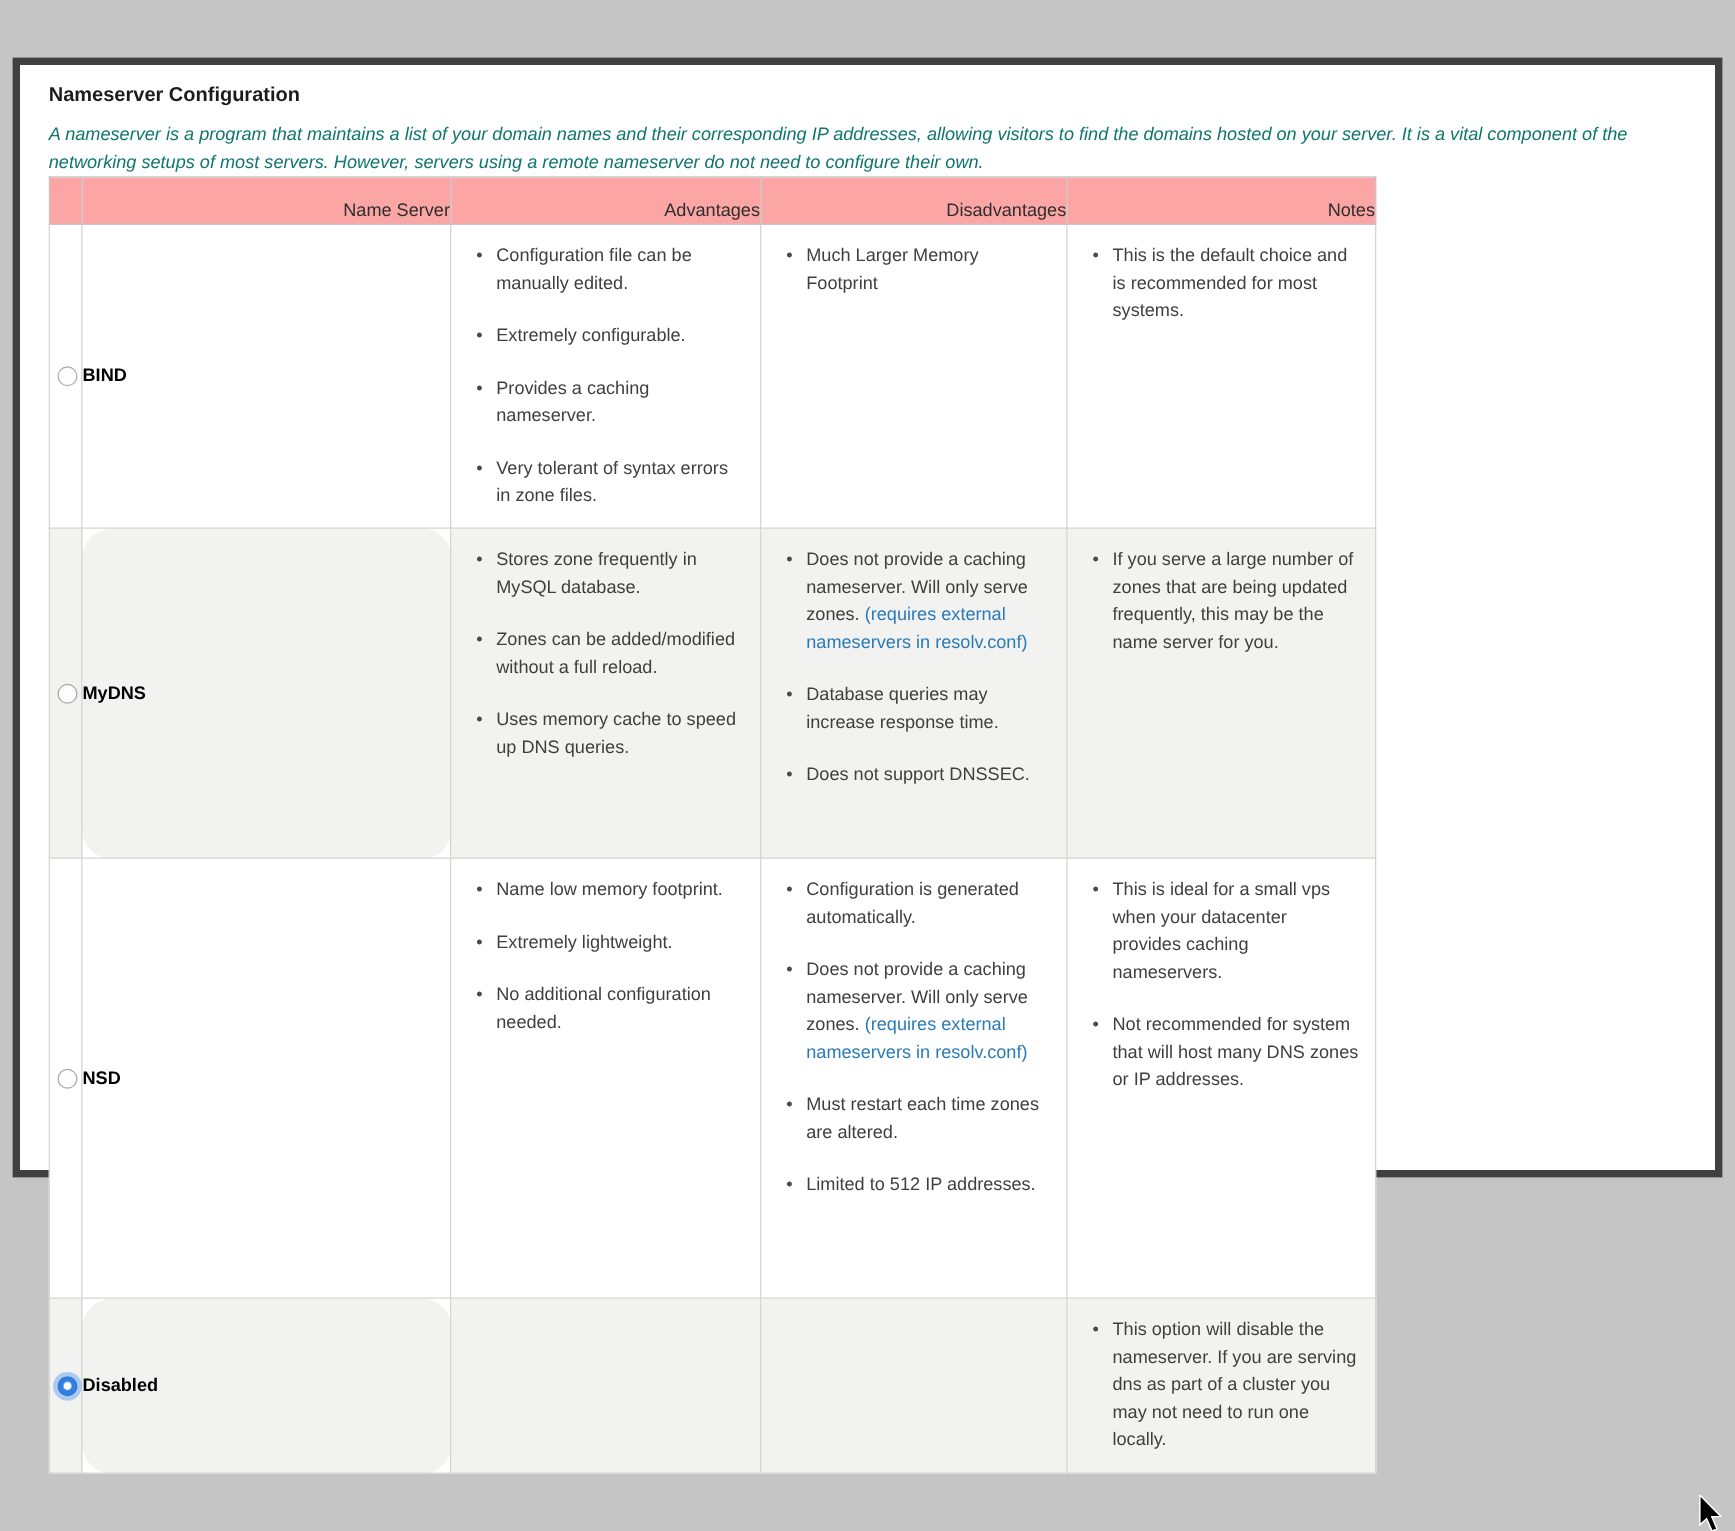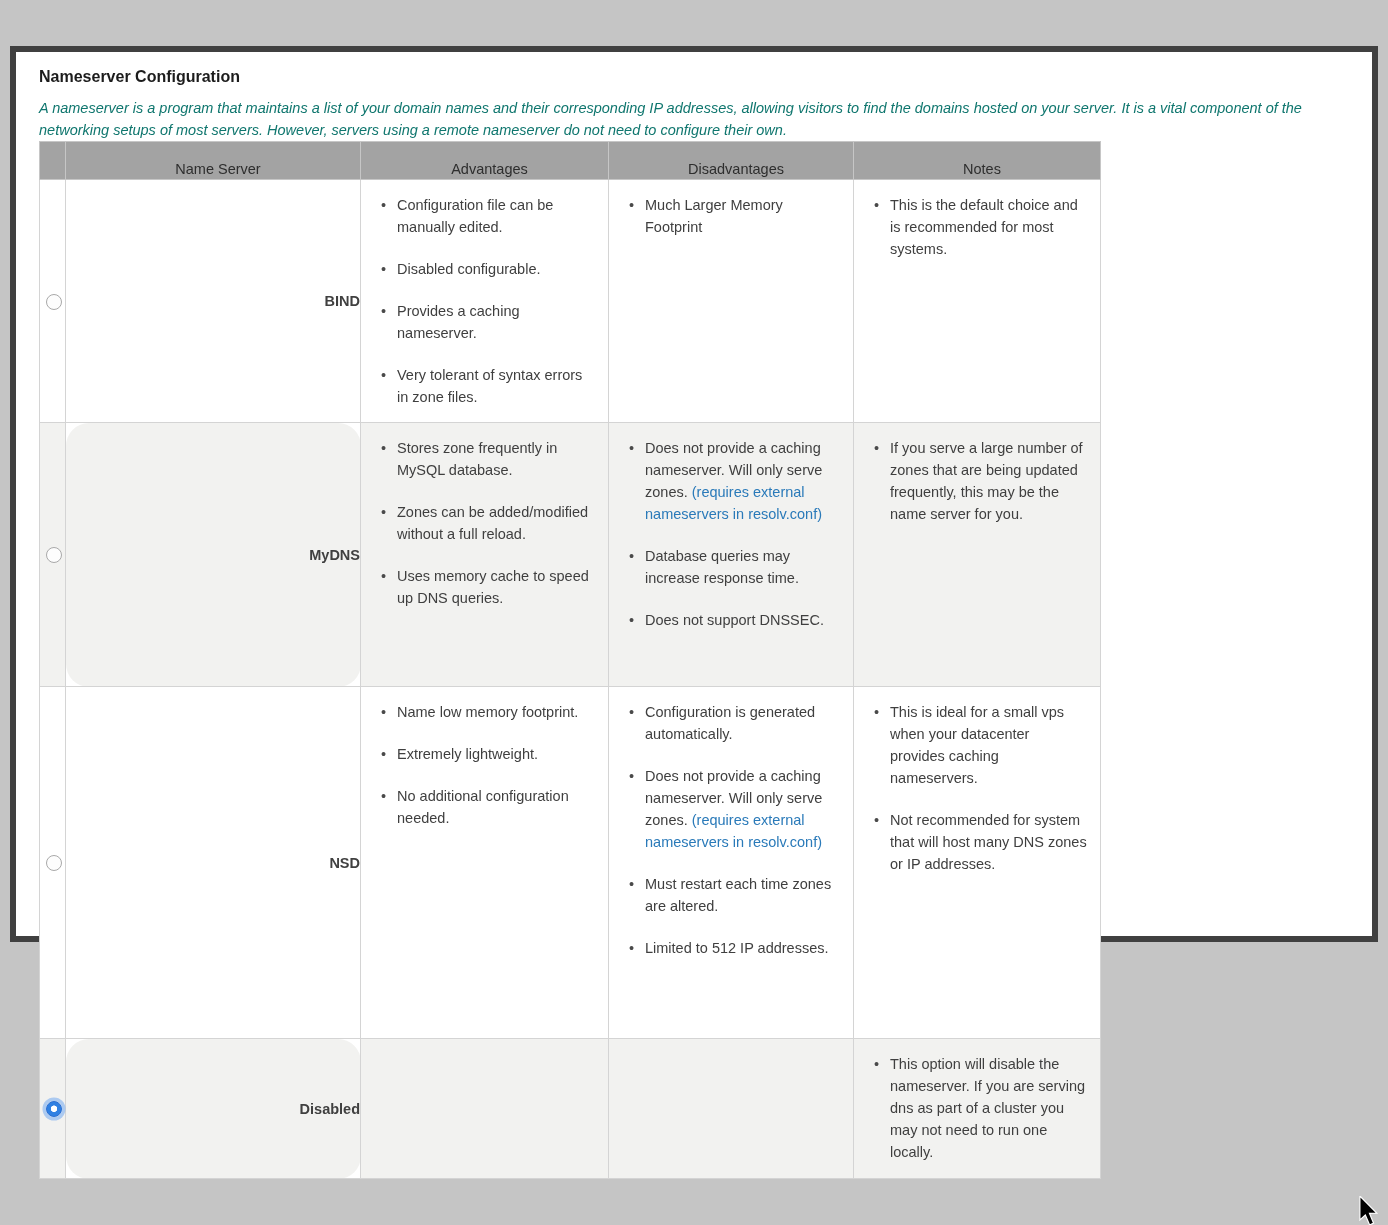--- a/index.html
+++ b/index.html
@@ -38,46 +38,46 @@
     margin-top: 27px;
     margin-bottom: 14px;
   }
   table.ns-table {
     border-collapse: collapse;
     table-layout: fixed;
     width: 1061px;
     background: #fff;
   }
   .ns-table th {
-    background: #a3a3a3;
+    background: #fca5a5;
     font-weight: 400;
     font-size: 14.5px;
     color: #2e2e2e;
-    text-align: center;
+    text-align: right;
     height: 38px;
     padding: 16px 0 0 10px;
     border: 1px solid #c6c6c6;
   }
   .ns-table td {
     border: 1px solid #d4d4d4;
     vertical-align: top;
     font-size: 14.5px;
     color: #3f3f3f;
   }
   .ns-table { border: 1px solid #c6c6c6; }
   .ns-table tbody tr:nth-child(even) td { background: #f2f2f0; }
   .ns-table tbody tr:nth-child(1) { height: 242px; }
   .ns-table tbody tr:nth-child(2) { height: 264px; }
   .ns-table tbody tr:nth-child(3) { height: 352px; }
   .ns-table tbody tr:nth-child(4) { height: 140px; }
   td.radio-cell, td.name-cell { vertical-align: middle; }
   td.name-cell {
-    text-align: right;
+    text-align: left;
     font-weight: bold;
-    color: #404040;
+    color: #000000;
     border-radius: 23px;
   }
   td.radio-cell { text-align: center; padding: 0; }
   input[type=radio] {
     -webkit-appearance: none;
     appearance: none;
     width: 16px; height: 16px;
     border-radius: 50%;
     border: 1px solid #a9a9a9;
     background: #fdfdfd;
@@ -141,21 +141,21 @@
     </thead>
     <tbody>
         <tr>
     <td class="radio-cell">
       <input type="radio" name="nameserver-choice" style="">
     </td>
     <td class="name-cell">BIND</td>
     <td>
             <ul class="cell-list">
               <li>Configuration file can be manually edited.</li>
-              <li>Disabled configurable.</li>
+              <li>Extremely configurable.</li>
               <li>Provides a caching nameserver.</li>
               <li>Very tolerant of syntax errors in zone files.</li>
             </ul>
           </td>
     <td>
             <ul class="cell-list">
               <li>Much Larger Memory Footprint</li>
             </ul>
           </td>
     <td>

